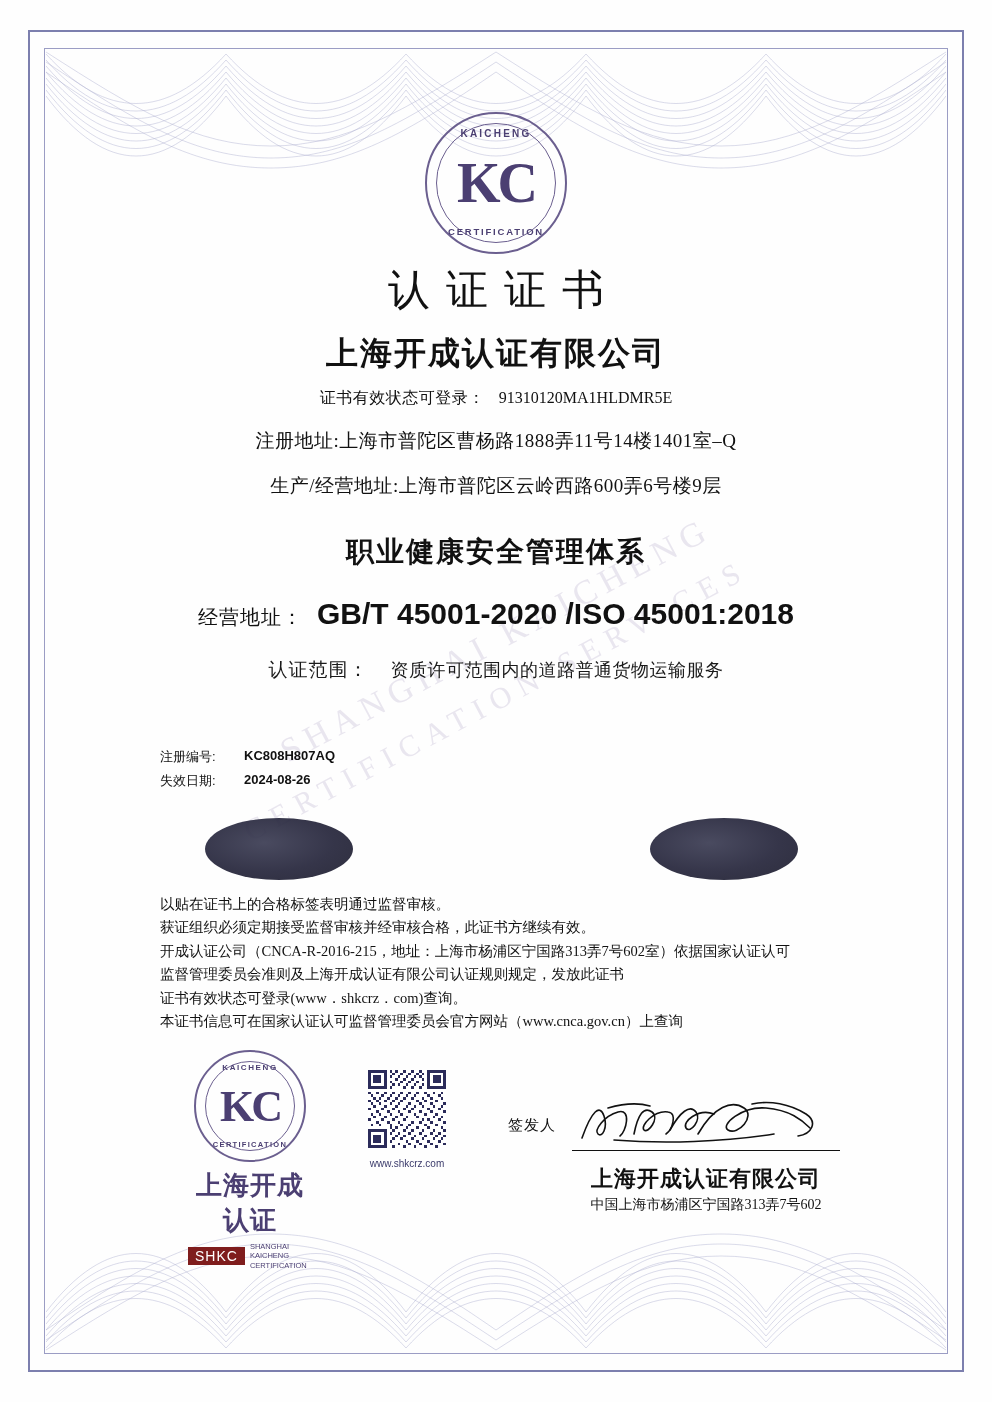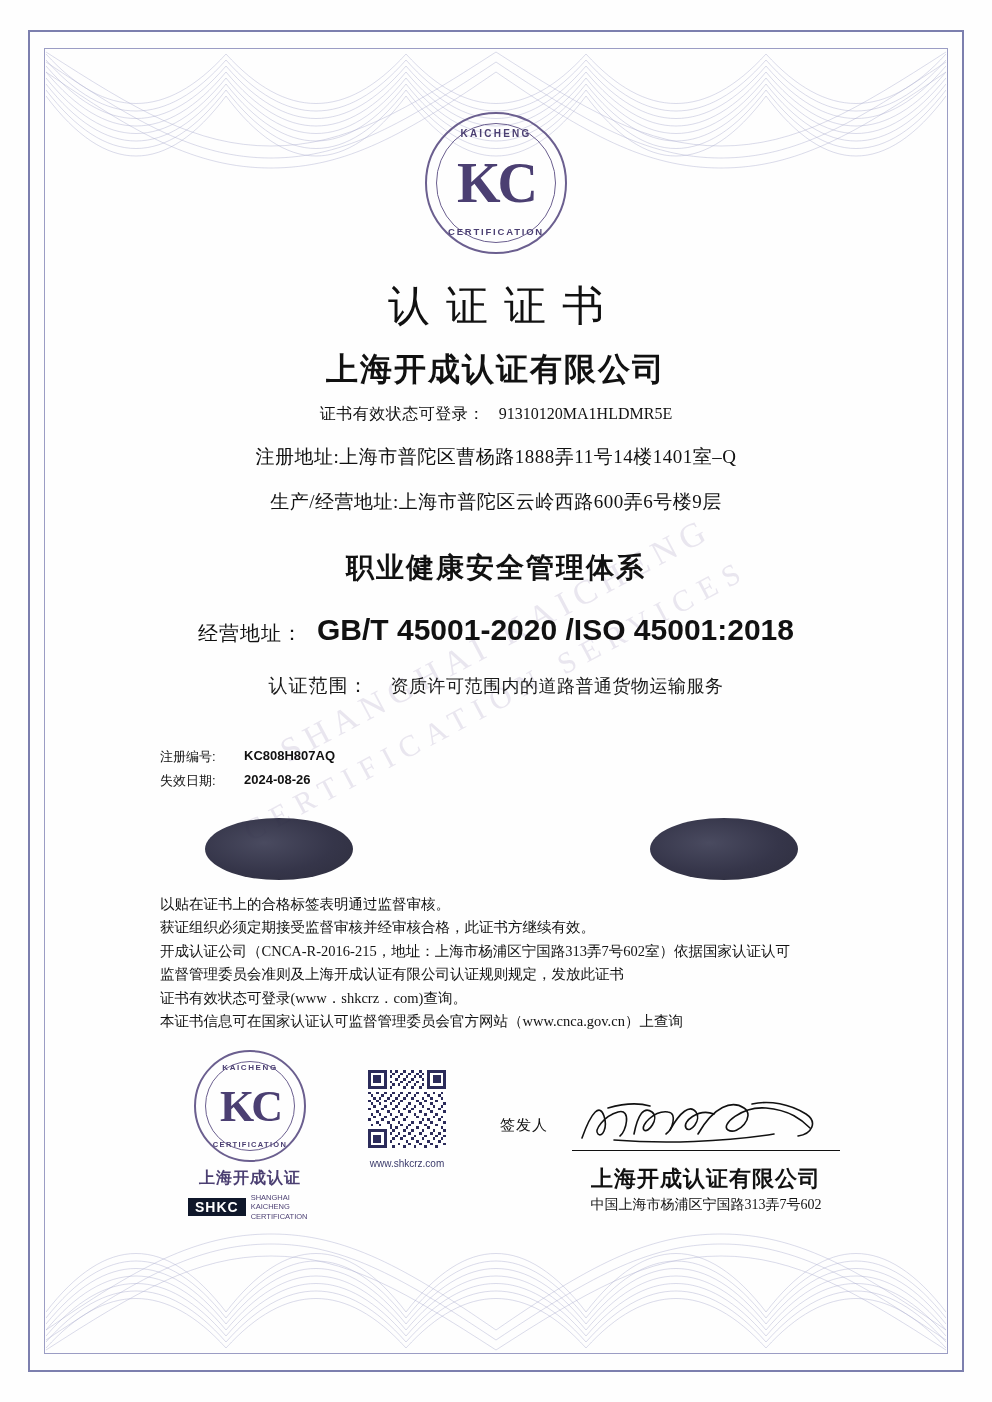--- a/index.html
+++ b/index.html
@@ -116,21 +116,21 @@
     font-family: "Liberation Sans", sans-serif;
     font-size: 10px;
     letter-spacing: 2.2px;
     color: #4b3f72;
     font-weight: bold;
   }
   .seal-arc-top { top: 16px; }
   .seal-arc-bottom { bottom: 17px; font-size: 9.5px; letter-spacing: 1.8px; }
 
   .cert-title {
-    margin-top: 24px;
+    margin-top: 8px;
     font-family: Liberation Mono, monospace;
     font-size: 42px;
     letter-spacing: 16px;
     color: #111;
     font-weight: 500;
     text-indent: 16px;
   }
   .company-name {
     margin-top: 14px;
     font-family: "Liberation Sans", sans-serif;
@@ -263,37 +263,37 @@
     margin: 0 auto;
     width: 112px;
     height: 112px;
   }
   .seal-bottom .seal-core { font-size: 44px; }
   .seal-bottom .seal-arc-top { top: 13px; font-size: 8px; letter-spacing: 1.6px; }
   .seal-bottom .seal-arc-bottom { bottom: 13px; font-size: 7.5px; letter-spacing: 1.3px; }
   .shkc-cn {
     margin-top: 6px;
     font-family: Liberation Serif, serif;
-    font-size: 16px;
+    font-size: 26px;
     font-weight: bold;
     color: #4b3f72;
     letter-spacing: 1px;
   }
   .shkc-bar {
     margin-top: 4px;
     display: flex;
     align-items: center;
     justify-content: center;
   }
   .shkc-abbr {
-    background: #0f172a;
+    background: #7f1d1d;
     color: #fff;
     font-family: "Liberation Sans", sans-serif;
     font-size: 14px;
-    font-weight: bold;
+    font-weight: normal;
     padding: 1px 7px;
     letter-spacing: 1px;
   }
   .shkc-en {
     margin-left: 5px;
     font-family: "Liberation Sans", sans-serif;
     font-size: 7.5px;
     line-height: 1.25;
     color: #4b3f72;
     text-align: left;
@@ -317,21 +317,21 @@
   }
 
   .sign-area {
     position: absolute;
     left: 500px;
     top: 58px;
     width: 340px;
   }
   .sign-label {
     position: absolute;
-    left: 0;
+    left: 8px;
     top: 18px;
     font-size: 15px;
     color: #111;
     letter-spacing: 1px;
   }
   .sign-line {
     position: absolute;
     left: 72px;
     right: 0;
     top: 52px;

